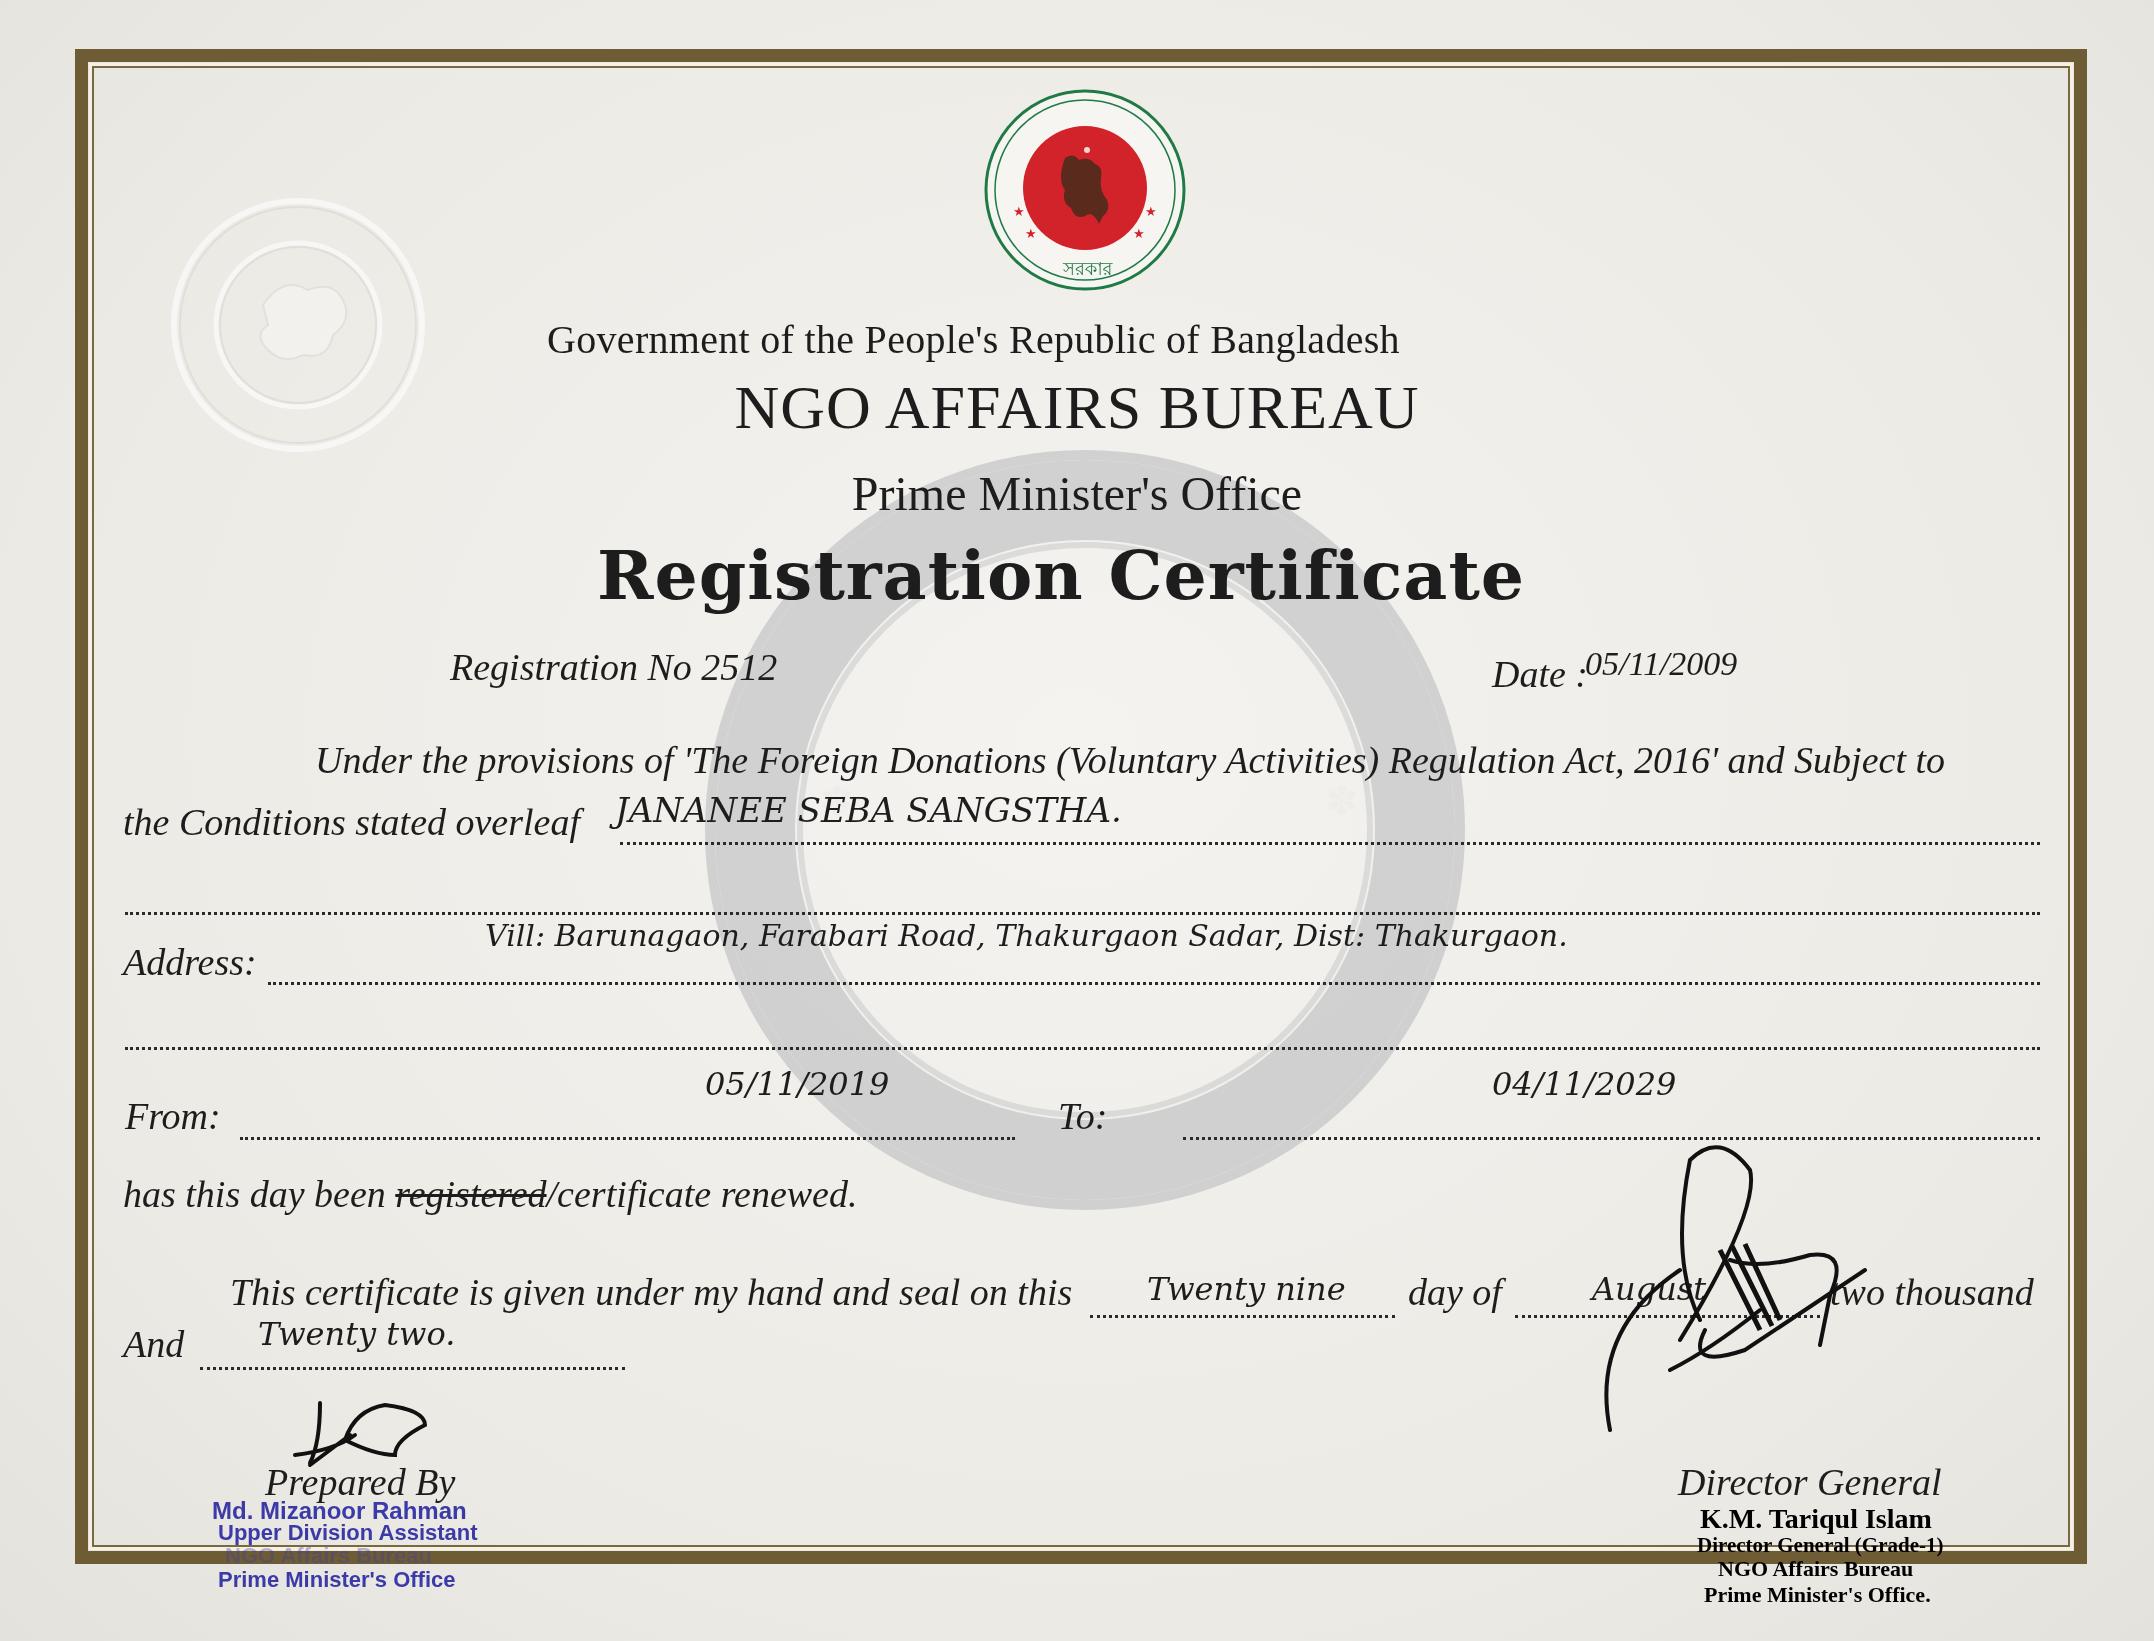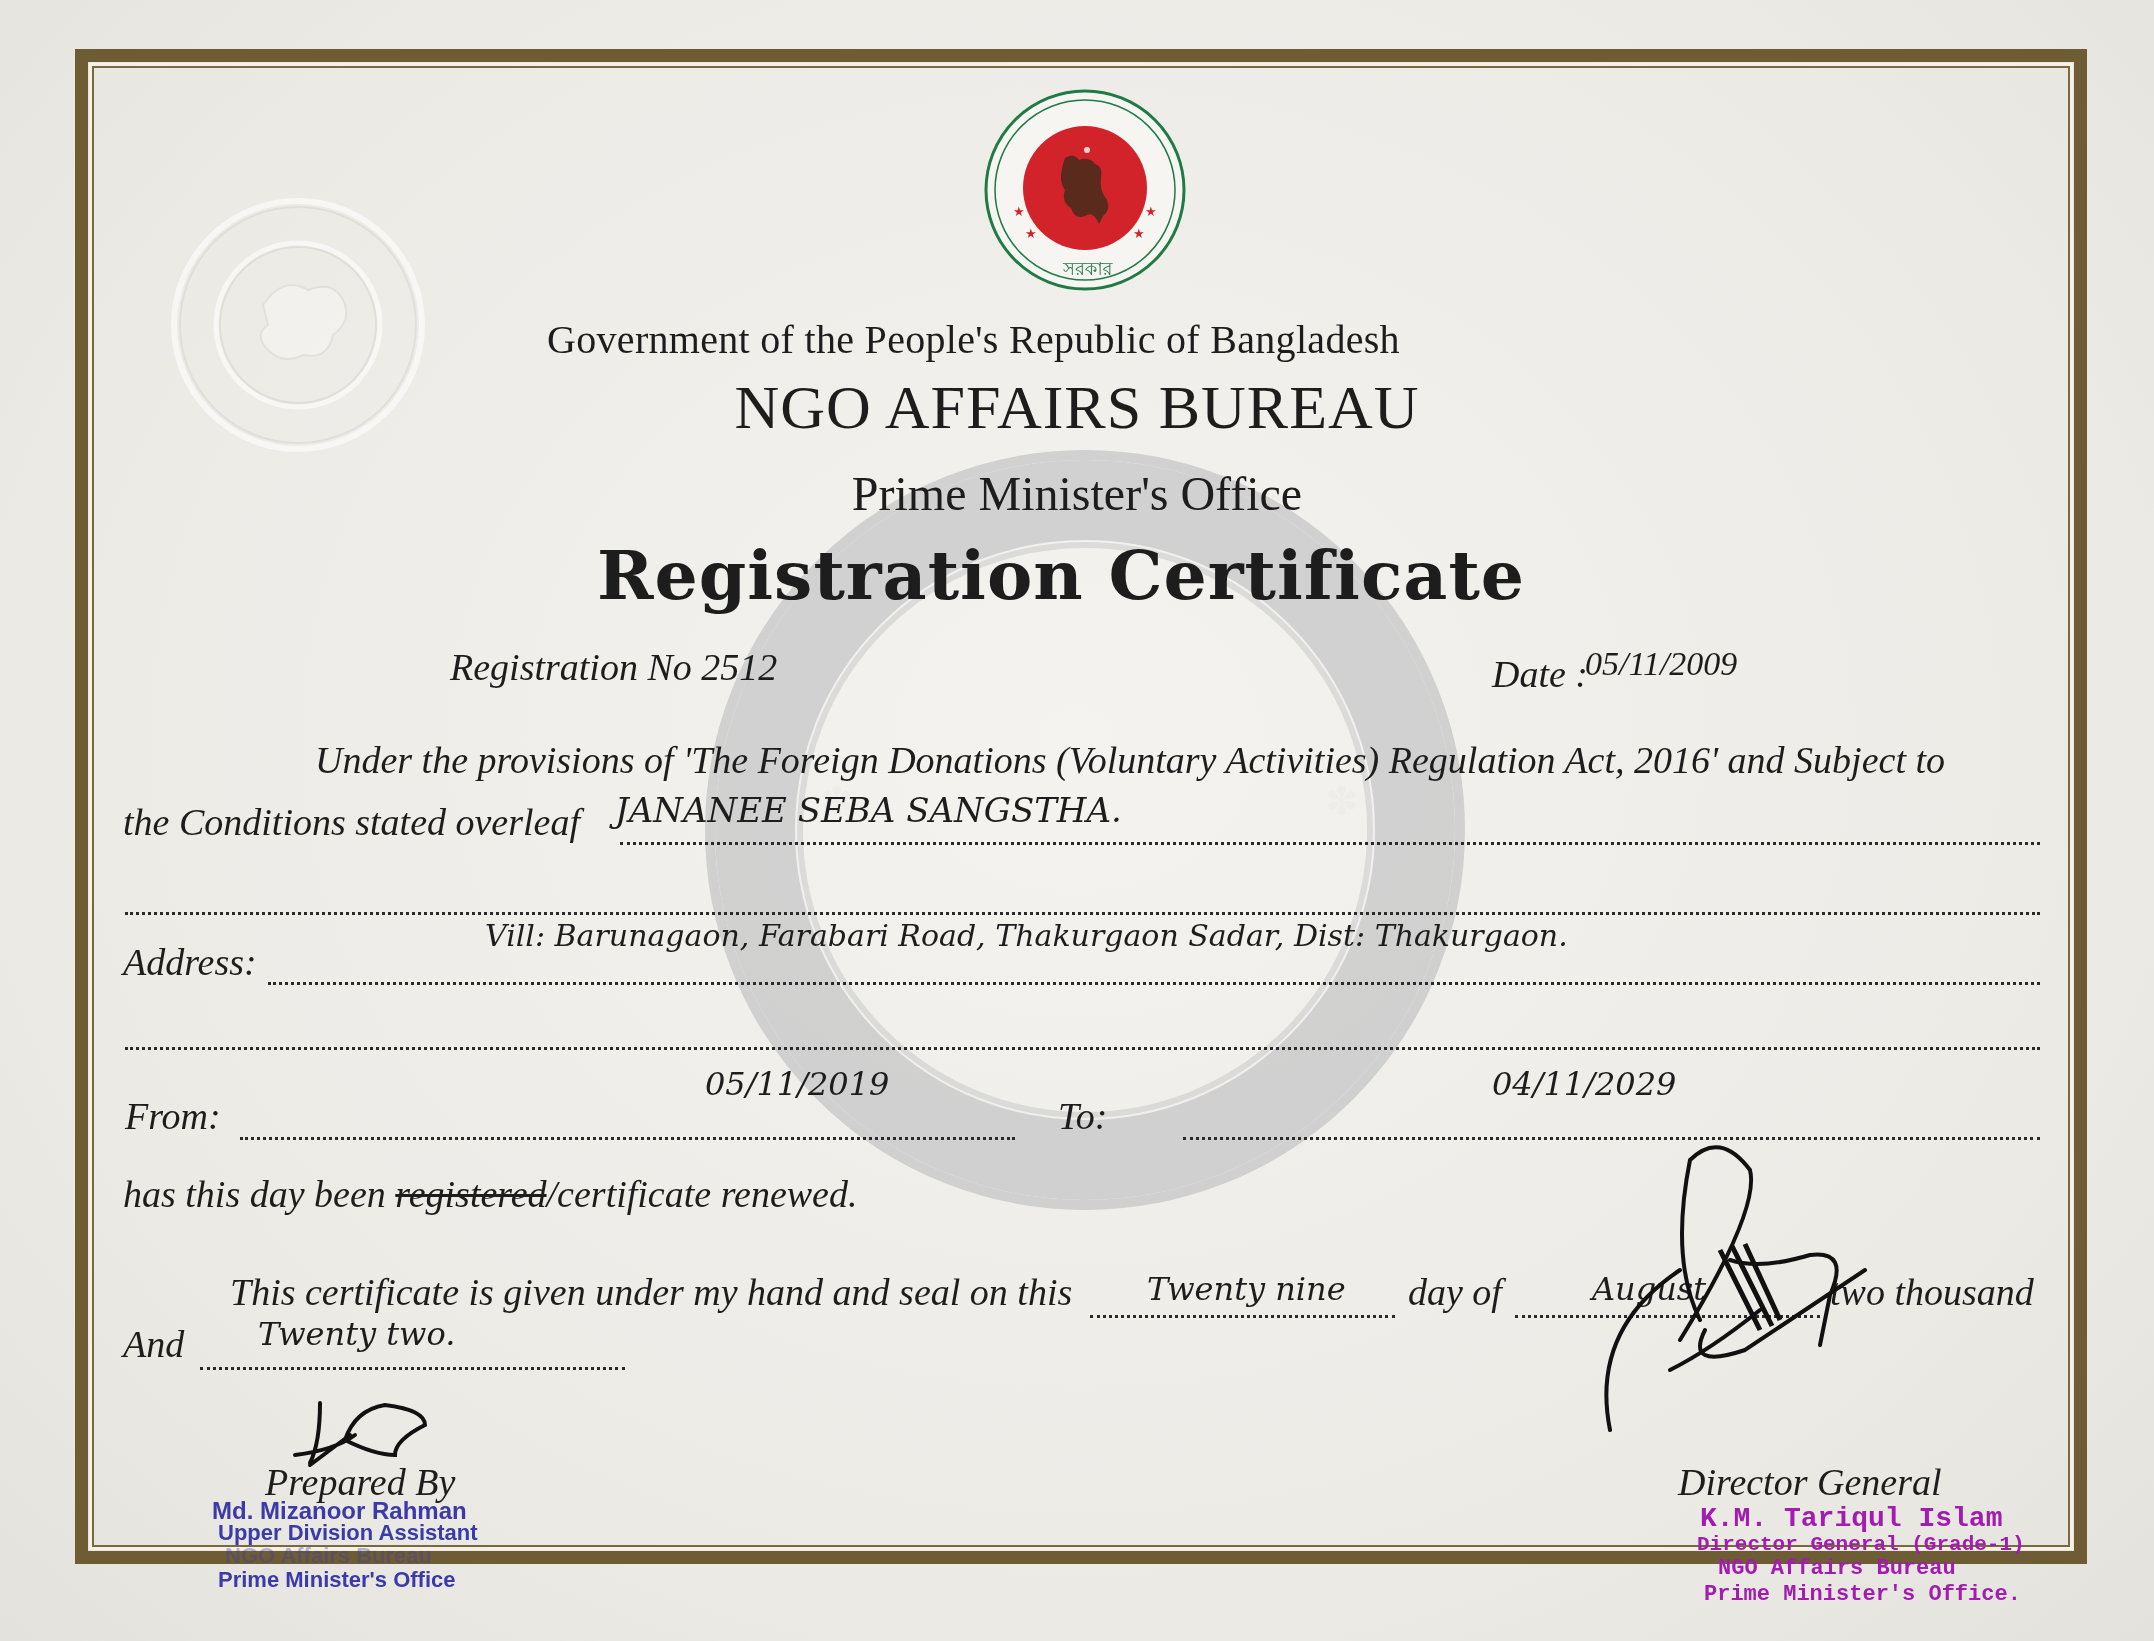--- a/index.html
+++ b/index.html
@@ -38,21 +38,21 @@
   .hdr3 { left: 0; width: 2154px; text-align: center; top: 466px; font-size: 48px; }
   .hdr4 { left: 0; width: 2122px; text-align: center; top: 535px; font-size: 68px; font-weight: bold; font-family: "DejaVu Serif", serif; letter-spacing: 1px; }
 
   .body-txt { font-size: 38px; font-style: italic; font-family: "Liberation Serif", serif; }
   .fill-txt { font-size: 34px; font-style: italic; font-family: "DejaVu Serif", serif; text-align: right; }
   .dots { position: absolute; height: 0; border-bottom: 3px dotted #2a2a2a; }
 
   .strike { text-decoration: line-through; text-decoration-thickness: 3px; }
 
   .stamp { color: #3b3aa8; font-family: "Liberation Sans", sans-serif; font-weight: bold; }
-  .stamp2 { color: #a21caf; font-family: Liberation Mono, monospace; font-weight: bold; }
+  .stamp2 { color: #000000; font-family: Liberation Serif, serif; font-weight: bold; }
   .sig { position: absolute; }
 </style>
 </head>
 <body>
 
 <div class="paper"></div>
 
 <svg class="emboss" viewBox="0 0 260 260">
   <circle cx="130" cy="130" r="124" fill="none" stroke="#ffffff" stroke-width="6"></circle>
   <circle cx="130" cy="130" r="118" fill="none" stroke="#d9d7d1" stroke-width="2"></circle>

